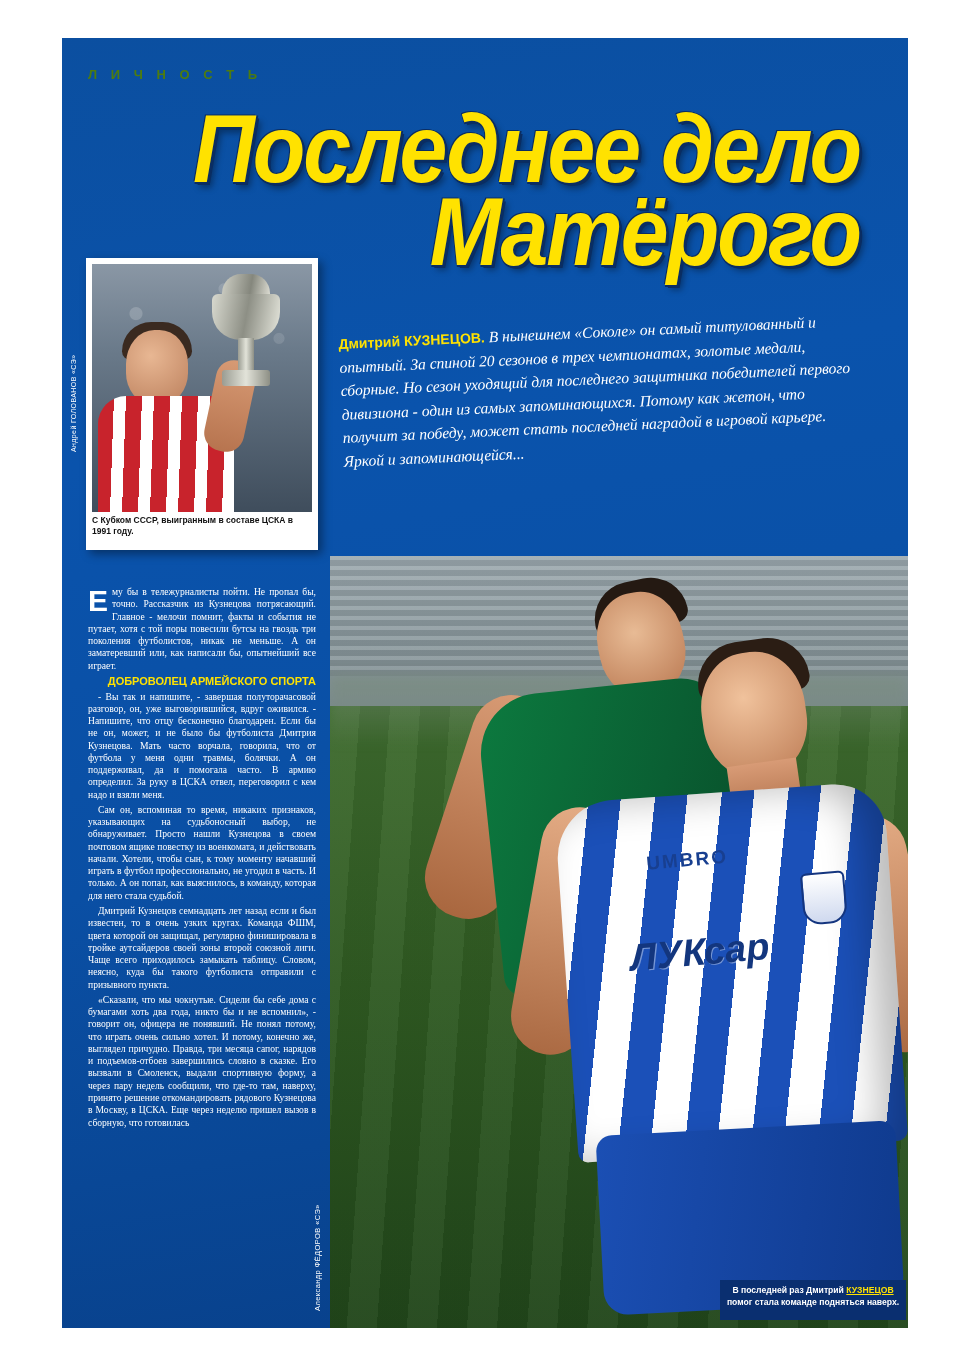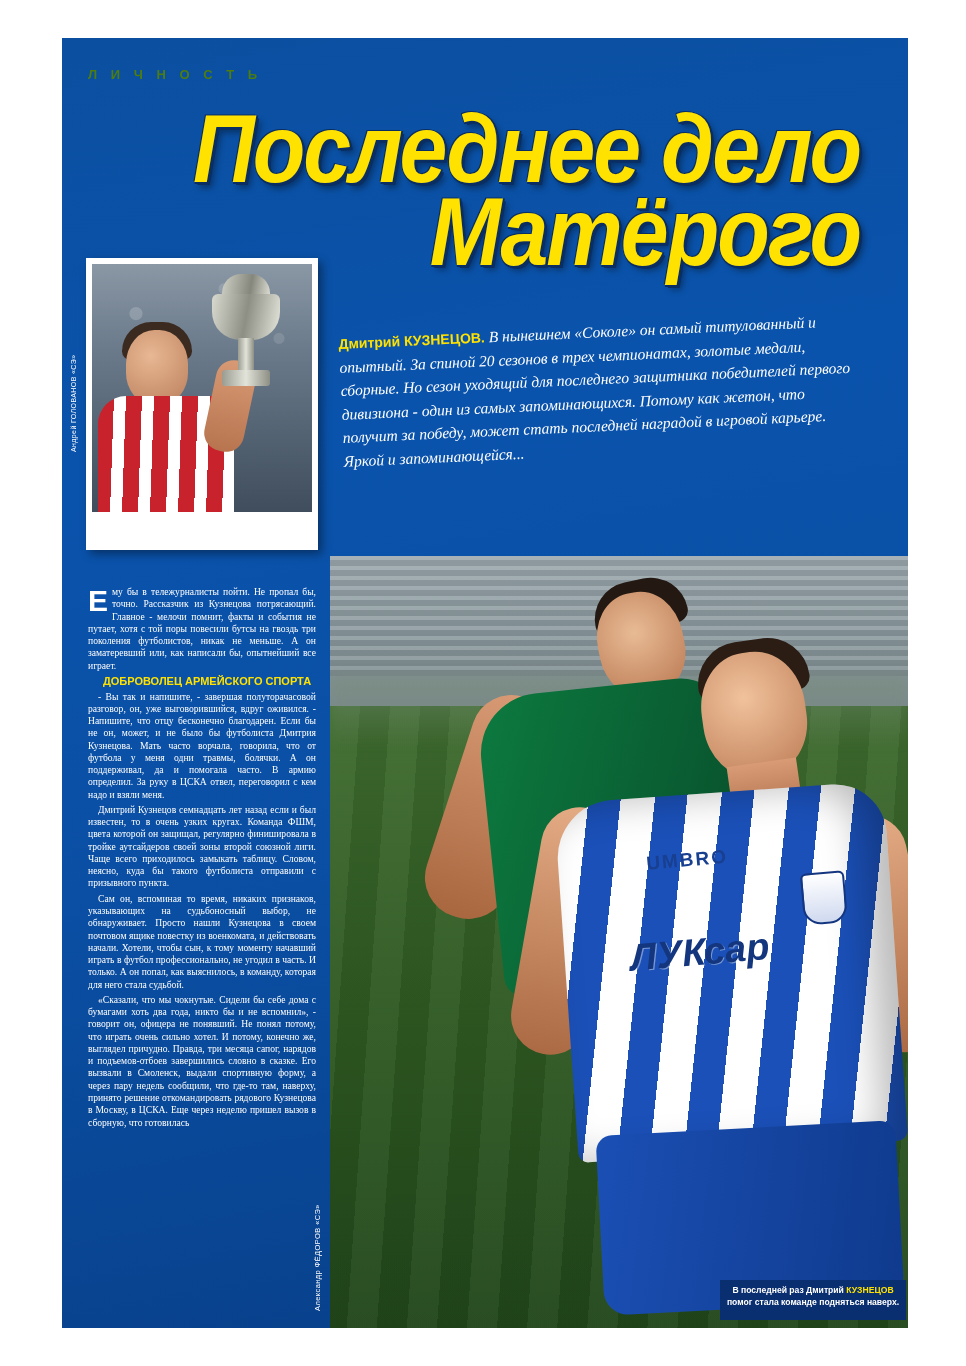--- a/index.html
+++ b/index.html
@@ -308,21 +308,21 @@
     background: #0a2f70;
     color: #ffffff;
     font-family: "Liberation Sans", sans-serif;
     font-size: 8.6px;
     font-weight: bold;
     line-height: 1.35;
     padding: 5px 6px;
     box-sizing: border-box;
     text-align: center;
   }
-  .photo-caption b { color:#ffe200; }
+  .photo-caption b { color:#ffe200;text-decoration:underline; }
 
   
   .col {
     position: absolute;
     left: 88px;
     top: 586px;
     width: 228px;
     color: #ffffff;
     font-family: "Liberation Serif", serif;
     font-size: 9.6px;
@@ -341,21 +341,21 @@
     color: #ffffff;
   }
   .subhead {
     font-family: "Liberation Sans", sans-serif;
     font-weight: bold;
     font-size: 11px;
     color: #ffe200;
     margin: 8px 0 4px 0;
     line-height: 1.15;
     text-indent: 0;
-    text-align: center;
+    text-align: right;
   }
 </style>
 </head>
 <body>
 
 <div class="page">
 
   <div class="blue-field"></div>
 
   <div class="rubric">Л И Ч Н О С Т Ь</div>
@@ -372,20 +372,21 @@
       <div class="head"></div>
       <div class="jersey"></div>
       <div class="arm"></div>
       <div class="cup">
         <div class="lid"></div>
         <div class="bowl"></div>
         <div class="stem"></div>
         <div class="base"></div>
       </div>
     </div>
+    <div class="caption">С Кубком СССР, выигранным в составе ЦСКА в 1991 году.</div>
   </div>
   <div class="credit-vert">Андрей ГОЛОВАНОВ «СЭ»</div>
 
   <div class="lead">
     <b>Дмитрий КУЗНЕЦОВ.</b><span> В нынешнем «Соколе» он самый титулованный и опытный. За спиной 20 сезонов в трех чемпионатах, золотые медали, сборные. Но сезон уходящий для последнего защитника победителей первого дивизиона - один из самых запоминающихся. Потому как жетон, что получит за победу, может стать последней наградой в игровой карьере. Яркой и запоминающейся...</span>
   </div>
 
   <div class="main-photo">
     <div class="mp-sky"></div>
     <div class="mp-stand"></div>
@@ -411,18 +412,18 @@
 
   <div class="photo-caption">
     <span>В последней раз Дмитрий </span><b>КУЗНЕЦОВ</b><span> помог стала команде подняться наверх.</span>
   </div>
   <div class="credit-vert2">Александр ФЁДОРОВ «СЭ»</div>
 
   <div class="col">
     <p class="noind"><span class="dropcap">Е</span><span>му бы в тележурналисты пойти. Не пропал бы, точно. Рассказчик из Кузнецова потрясающий. Главное - мелочи помнит, факты и события не путает, хотя с той поры повесили бутсы на гвоздь три поколения футболистов, никак не меньше. А он заматеревший или, как написали бы, опытнейший все играет.</span></p>
     <p class="subhead">ДОБРОВОЛЕЦ АРМЕЙСКОГО СПОРТА</p>
     <p>- Вы так и напишите, - завершая полуторачасовой разговор, он, уже выговорившийся, вдруг оживился. - Напишите, что отцу бесконечно благодарен. Если бы не он, может, и не было бы футболиста Дмитрия Кузнецова. Мать часто ворчала, говорила, что от футбола у меня одни травмы, болячки. А он поддерживал, да и помогала часто. В армию определил. За руку в ЦСКА отвел, переговорил с кем надо и взяли меня.</p>
+    <p>Сам он, вспоминая то время, никаких признаков, указывающих на судьбоносный выбор, не обнаруживает. Просто нашли Кузнецова в своем почтовом ящике повестку из военкомата, и действовать начали. Хотели, чтобы сын, к тому моменту начавший играть в футбол профессионально, не угодил в часть. И только. А он попал, как выяснилось, в команду, которая для него стала судьбой.</p>
     <p>Дмитрий Кузнецов семнадцать лет назад если и был известен, то в очень узких кругах. Команда ФШМ, цвета которой он защищал, регулярно финишировала в тройке аутсайдеров своей зоны второй союзной лиги. Чаще всего приходилось замыкать таблицу. Словом, неясно, куда бы такого футболиста отправили с призывного пункта.</p>
-    <p>Сам он, вспоминая то время, никаких признаков, указывающих на судьбоносный выбор, не обнаруживает. Просто нашли Кузнецова в своем почтовом ящике повестку из военкомата, и действовать начали. Хотели, чтобы сын, к тому моменту начавший играть в футбол профессионально, не угодил в часть. И только. А он попал, как выяснилось, в команду, которая для него стала судьбой.</p>
     <p>«Сказали, что мы чокнутые. Сидели бы себе дома с бумагами хоть два года, никто бы и не вспомнил», - говорит он, офицера не понявший. Не понял потому, что играть очень сильно хотел. И потому, конечно же, выглядел причудно. Правда, три месяца сапог, нарядов и подъемов-отбоев завершились словно в сказке. Его вызвали в Смоленск, выдали спортивную форму, а через пару недель сообщили, что где-то там, наверху, принято решение откомандировать рядового Кузнецова в Москву, в ЦСКА. Еще через неделю пришел вызов в сборную, что готовилась</p>
   </div>
 
 </div>
 
 </body></html>

